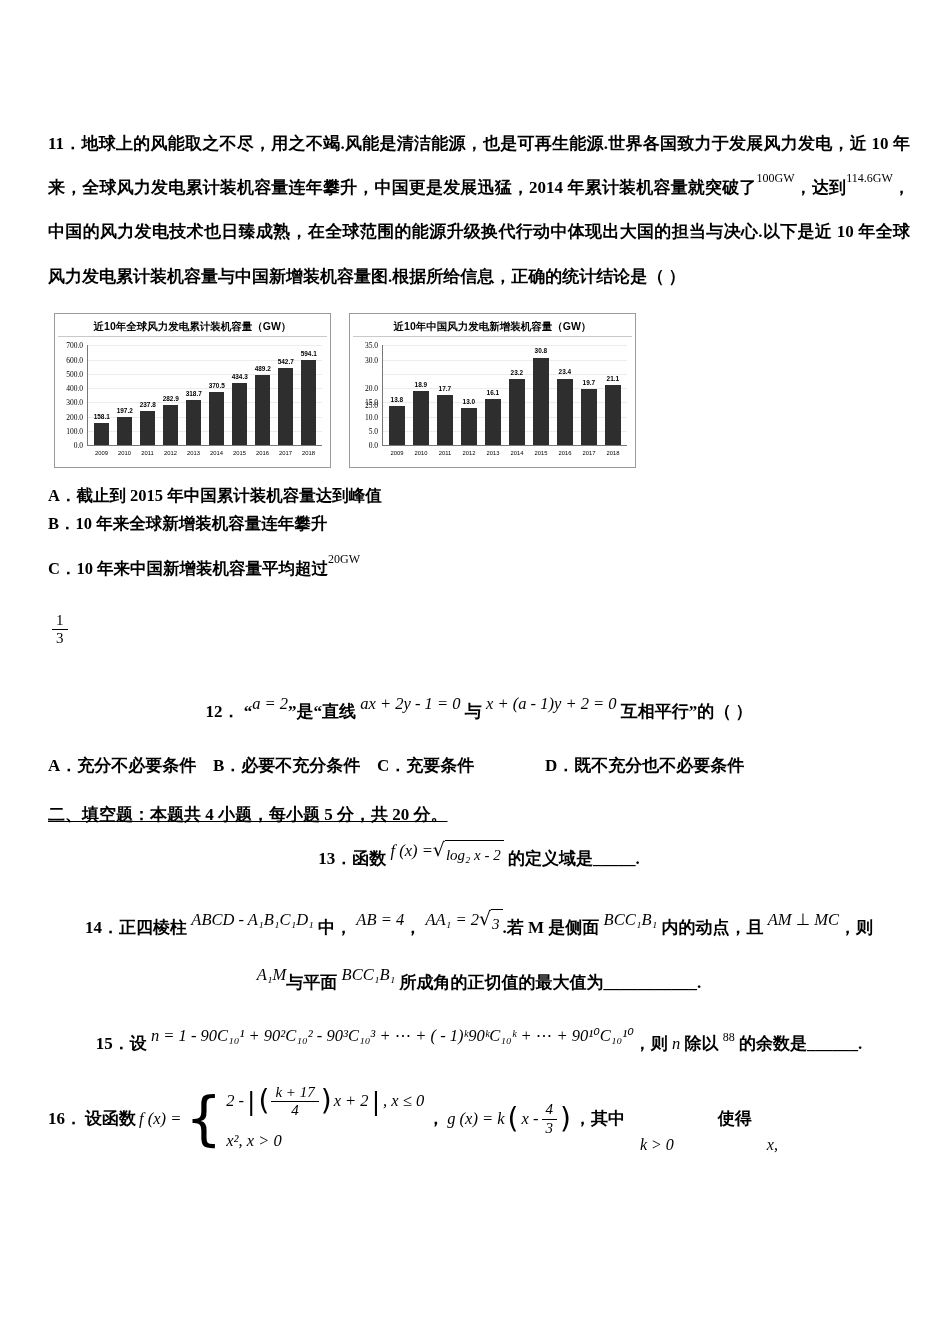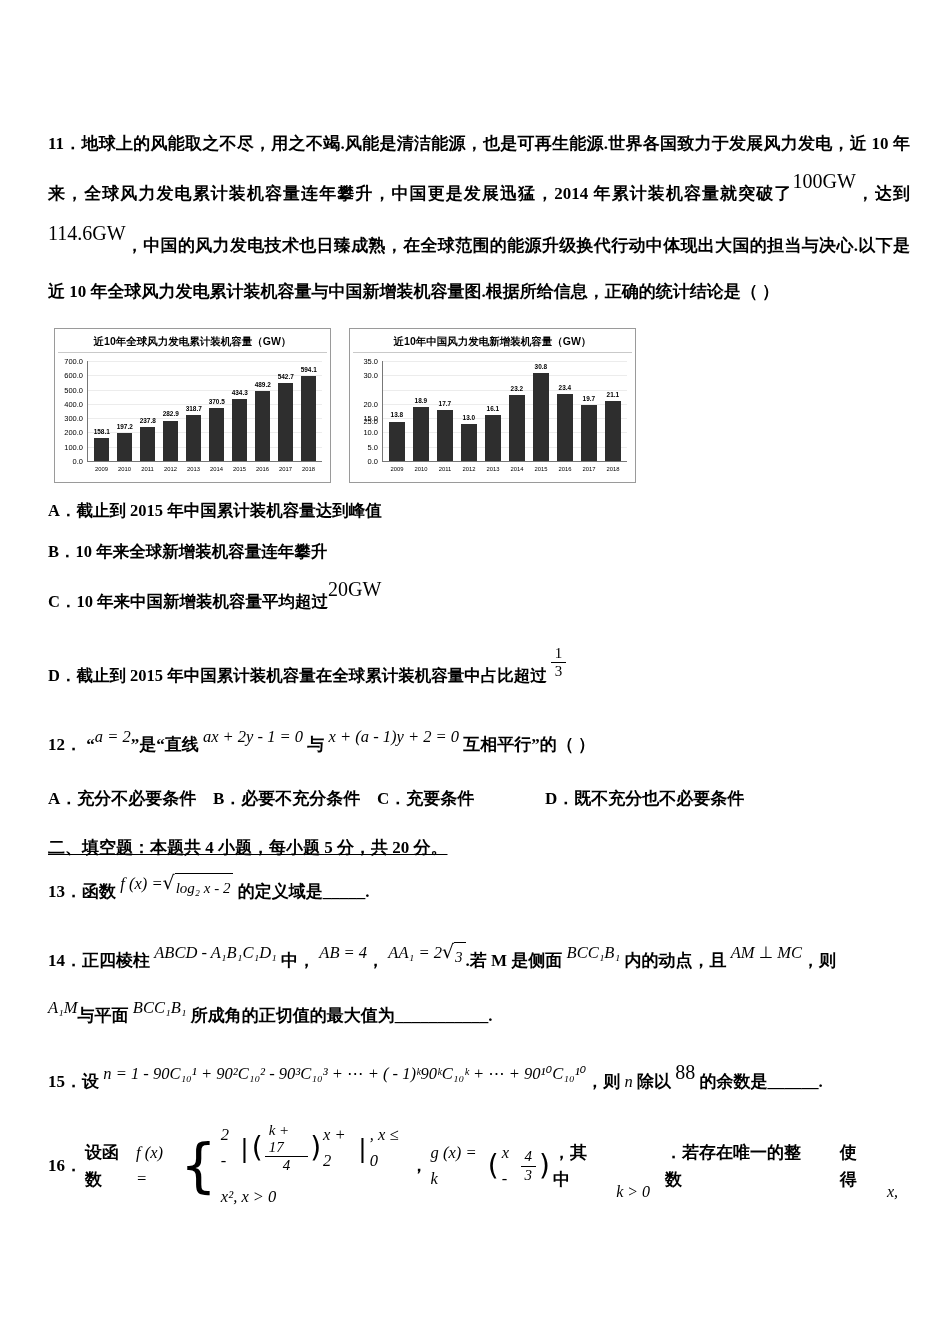--- a/index.html
+++ b/index.html
@@ -1,63 +1,63 @@
 <!DOCTYPE html>
 <html><head>
 <meta charset="utf-8">
 <style>
   html,body{margin:0;padding:0;background:#fff;}
   .page{position:relative;width:950px;height:1344px;box-sizing:border-box;
     padding:98px 40px 10px 48px;background:#fff;color:#000;
     font-family:"Liberation Serif","DejaVu Sans",serif;font-weight:700;font-size:17px;
     overflow:hidden;line-height:1.6;}
   .mi{font-family:"Liberation Serif","DejaVu Sans",serif;font-style:italic;font-weight:400;font-size:16.5px;}
-  .mn{font-family:"Liberation Serif","DejaVu Sans",serif;font-style:normal;font-weight:400;font-size:20px;}
+  .mn{font-family:"Liberation Serif","DejaVu Sans",serif;font-style:normal;font-weight:400;font-size:12px;}
   .m-up{position:relative;top:-8px;}
   .m-up2{position:relative;top:-11px;}
   
   .q10-row{white-space:nowrap;margin-top:2px;}
   .q10-row .opt{display:inline-block;width:164px;}
   .q10-row .opt:last-child{width:auto;}
   .opt-val{font-family:"Liberation Serif",serif;font-weight:400;font-size:18px;position:relative;top:-7px;margin-left:6px;}
   
   .qtext{margin:24px 0 0 0;line-height:2.6;text-align:justify;}
   
   .charts-row{display:flex;gap:18px;margin:14px 0 6px 6px;}
   .chart-box{border:1px solid #9a9a9a;background:#fff;box-sizing:border-box;padding-bottom:2px;}
   .chart-box.c0{width:277px;}
   .chart-box.c1{width:287px;}
   .chart-title{font-family:"Liberation Sans","DejaVu Sans",sans-serif;font-size:10.5px;font-weight:700;
     text-align:center;padding:6px 2px 4px;margin:0 3px;border-bottom:1px solid #c9c9c9;line-height:1.2;}
   .chart-body{display:flex;padding:8px 8px 2px 2px;}
-  .yaxis{position:relative;width:30px;height:100px;flex:none;font-family:Liberation Sans, sans-serif;}
+  .yaxis{position:relative;width:30px;height:100px;flex:none;font-family:Liberation Serif, serif;}
   .ytick{position:absolute;right:4px;font-size:7.5px;font-weight:400;line-height:1;}
   .plot-wrap{flex:1;min-width:0;}
   .plot{position:relative;height:100px;border-left:1px solid #777;border-bottom:1px solid #777;
     display:flex;align-items:flex-end;padding:0 2px;}
   .gridline{position:absolute;left:0;right:0;border-top:1px solid #ececec;}
   .bar-col{flex:1;display:flex;flex-direction:column;align-items:center;justify-content:flex-end;height:100%;position:relative;z-index:1;}
   .bar-val{font-family:"Liberation Sans","DejaVu Sans",sans-serif;font-size:7px;font-weight:700;white-space:nowrap;
     transform:scale(.92);margin-bottom:1px;}
   .bar{width:66%;background:#2e2e2e;}
   .xlabels{display:flex;padding:2px 2px 4px 3px;}
   .xlab{flex:1;text-align:center;font-family:"Liberation Sans","DejaVu Sans",sans-serif;font-size:6.5px;font-weight:400;transform:scale(.9);}
   
-  .opt-line{margin-top:16px;font-size:16.5px;line-height:1.5;}
+  .opt-line{margin-top:4px;font-size:16.5px;line-height:1.5;}
   .frac{display:inline-flex;flex-direction:column;align-items:center;font-weight:400;font-size:15px;line-height:1.15;
     font-family:"Liberation Serif",serif;vertical-align:middle;font-style:italic;}
   .frac .num{border-bottom:1.2px solid #000;padding:0 4px;}
   .frac .den{padding:0 4px;}
   .frac.raised{position:relative;top:-14px;margin-left:4px;}
   .frac.upright{font-style:normal;}
   
   .sqrt{display:inline-flex;align-items:flex-start;font-weight:400;vertical-align:baseline;}
   .rad-sign{font-size:19px;font-style:normal;line-height:1.0;font-family:"DejaVu Sans",sans-serif;}
   .radicand{border-top:1.3px solid #000;font-style:italic;font-size:15px;padding:1px 3px 0 1px;font-family:"Liberation Serif",serif;}
-  .q-line{margin-top:26px;line-height:1.8;}
+  .q-line{margin-top:26px;line-height:1.8;text-align:center;}
   .q12-opts{margin-top:24px;}
   .q12-opts .o{display:inline-block;}
   .section-head{margin-top:22px;text-decoration:underline;}
   
   .q16-line{display:flex;align-items:center;margin-top:24px;gap:3px;flex-wrap:nowrap;}
   .brace{font-size:58px;font-weight:400;line-height:.9;font-family:"DejaVu Sans",sans-serif;margin:0 1px;}
   .pw{display:inline-flex;flex-direction:column;gap:9px;}
   .pw-row{display:flex;align-items:center;gap:2px;}
   .absbar{font-size:25px;font-weight:400;line-height:1;margin:0 1px;font-family:"DejaVu Sans",sans-serif;}
   .bigp{font-size:28px;font-weight:400;line-height:1;font-family:"DejaVu Sans",sans-serif;}
@@ -228,21 +228,21 @@
               <span class="xlab">2018</span>
             </div>
         </div>
       </div>
     </div>
   </div>
 
   <div class="opt-line" style="margin-top:16px"><span>A．截止到 2015 年中国累计装机容量达到峰值</span></div>
   <div class="opt-line"><span>B．10 年来全球新增装机容量连年攀升</span></div>
   <div class="opt-line" style="margin-top:20px"><span>C．10 年来中国新增装机容量平均超过</span><span class="mn m-up2">20GW</span></div>
-  <div class="opt-line" style="margin-top:44px"><span>D．截止到 2015 年中国累计装机容量在全球累计装机容量中占比超过</span><span class="frac raised upright">
+  <div class="opt-line" style="margin-top:44px"><span class="frac raised upright">
         <span class="num">1</span>
         <span class="den">3</span>
       </span></div>
 
   <div class="q-line" style="margin-top:36px"><span>12．</span> <span>“</span><span class="mi m-up">a = 2</span><span>”是“直线</span> <span class="mi m-up">ax + 2y - 1 = 0</span> <span>与</span> <span class="mi m-up">x + (a - 1)y + 2 = 0</span> <span>互相平行”的（ ）</span></div>
   <div class="q12-opts">
     <span class="o" style="width:165px">A．充分不必要条件</span><span class="o" style="width:164px">B．必要不充分条件</span><span class="o" style="width:168px">C．充要条件</span><span class="o">D．既不充分也不必要条件</span>
   </div>
 
   <div class="section-head">二、填空题：本题共 4 小题，每小题 5 分，共 20 分。</div>
@@ -287,19 +287,18 @@
     <span class="mi">g (x) = k</span>
     <span class="bigp">(</span>
     <span class="mi">x -</span>
     <span class="frac">
         <span class="num">4</span>
         <span class="den">3</span>
       </span>
     <span class="bigp">)</span>
     <span>，其中</span>
     <span class="lowered">k &gt; 0</span>
-    <span>．若存在唯一的整数</span>
     <span class="gapw"></span>
     <span>使得</span>
     <span class="lowered">x,</span>
   </div>
 
 </div>
 
 </body></html>

